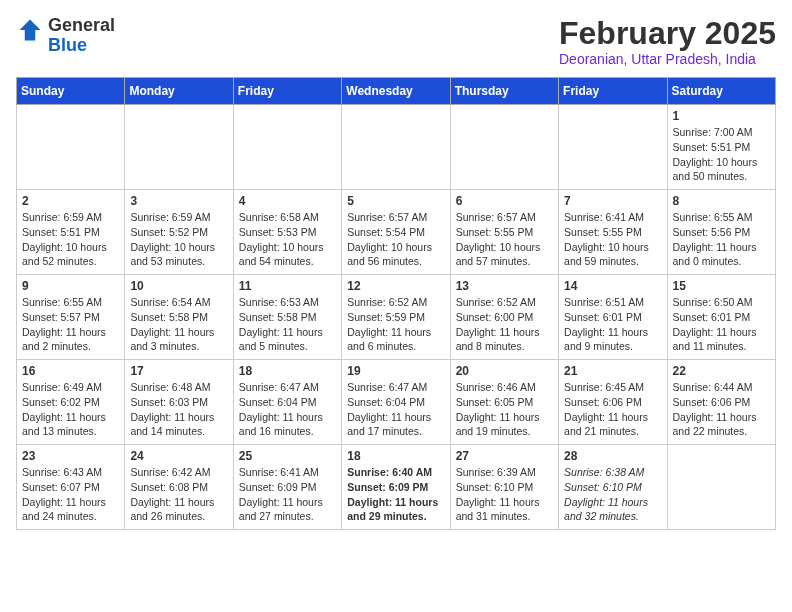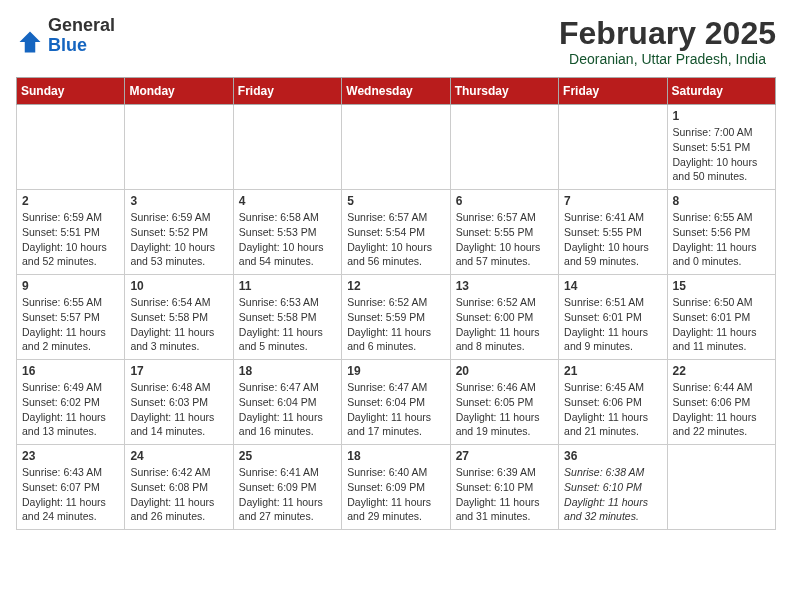--- a/index.html
+++ b/index.html
@@ -11,54 +11,54 @@
       padding: 16px;
     }
     .header {
       display: flex;
       justify-content: space-between;
       align-items: flex-start;
       margin-bottom: 10px;
     }
     .logo {
       display: flex;
-      align-items: flex-end;
+      align-items: flex-start;
       gap: 4px;
     }
     .logo-text {
       font-size: 18px;
       font-weight: bold;
       line-height: 1.1;
     }
     .logo-general { color: #333; }
     .logo-blue { color: #1565c0; }
     .logo-icon {
       width: 28px;
       height: 28px;
     }
     .title-block {
-      text-align: center;
+      text-align: left;
     }
     .month-title {
       font-size: 32px;
       font-weight: bold;
       color: #333;
       line-height: 1.1;
     }
     .location {
       font-size: 14px;
-      color: #14532d;
+      color: #6d28d9;
     }
     .calendar {
       width: 100%;
       border-collapse: collapse;
       font-size: 11px;
     }
     .calendar th {
-      background: #b91c1c;
+      background: #1d4ed8;
       color: #fff;
       padding: 6px 4px;
       text-align: left;
       font-size: 12px;
       font-weight: bold;
       border: 1px solid #aaa;
     }
     .calendar td {
       border: 1px solid #ccc;
       vertical-align: top;
@@ -304,34 +304,34 @@
         </td>
         <td>
           <span class="day-number">25</span>
           <div class="day-info" style="white-space: pre-line;">Sunrise: 6:41 AM
 Sunset: 6:09 PM
 Daylight: 11 hours
 and 27 minutes.</div>
         </td>
         <td>
           <span class="day-number">18</span>
-          <div class="day-info" style="white-space: pre-line;">Sunrise: 6:40 AM
+          <div class="day-info" style="white-space: pre-line; font-weight: bold;">Sunrise: 6:40 AM
 Sunset: 6:09 PM
 Daylight: 11 hours
 and 29 minutes.</div>
         </td>
         <td>
           <span class="day-number">27</span>
           <div class="day-info" style="white-space: pre-line;">Sunrise: 6:39 AM
 Sunset: 6:10 PM
 Daylight: 11 hours
 and 31 minutes.</div>
         </td>
         <td>
-          <span class="day-number">36</span>
+          <span class="day-number">28</span>
           <div class="day-info" style="white-space: pre-line; font-style: italic;">Sunrise: 6:38 AM
 Sunset: 6:10 PM
 Daylight: 11 hours
 and 32 minutes.</div>
         </td>
         <td class="empty-cell"></td>
       </tr>
     </tbody>
 </table>
 

